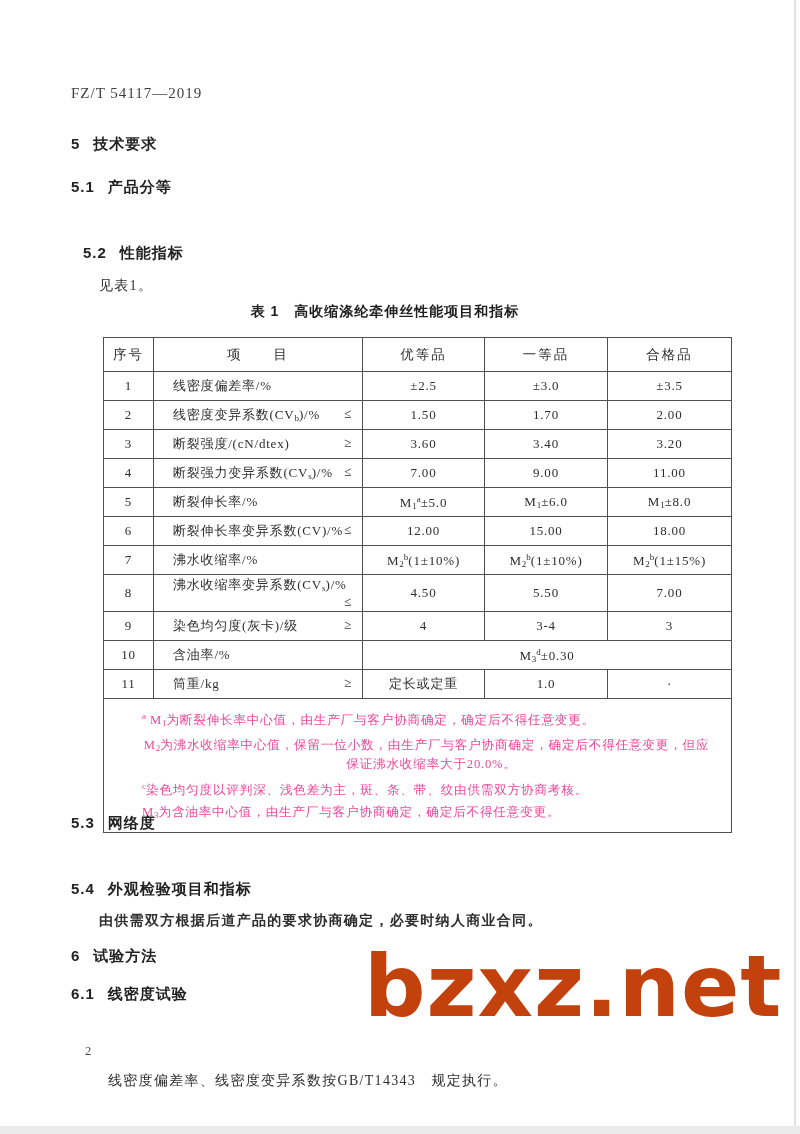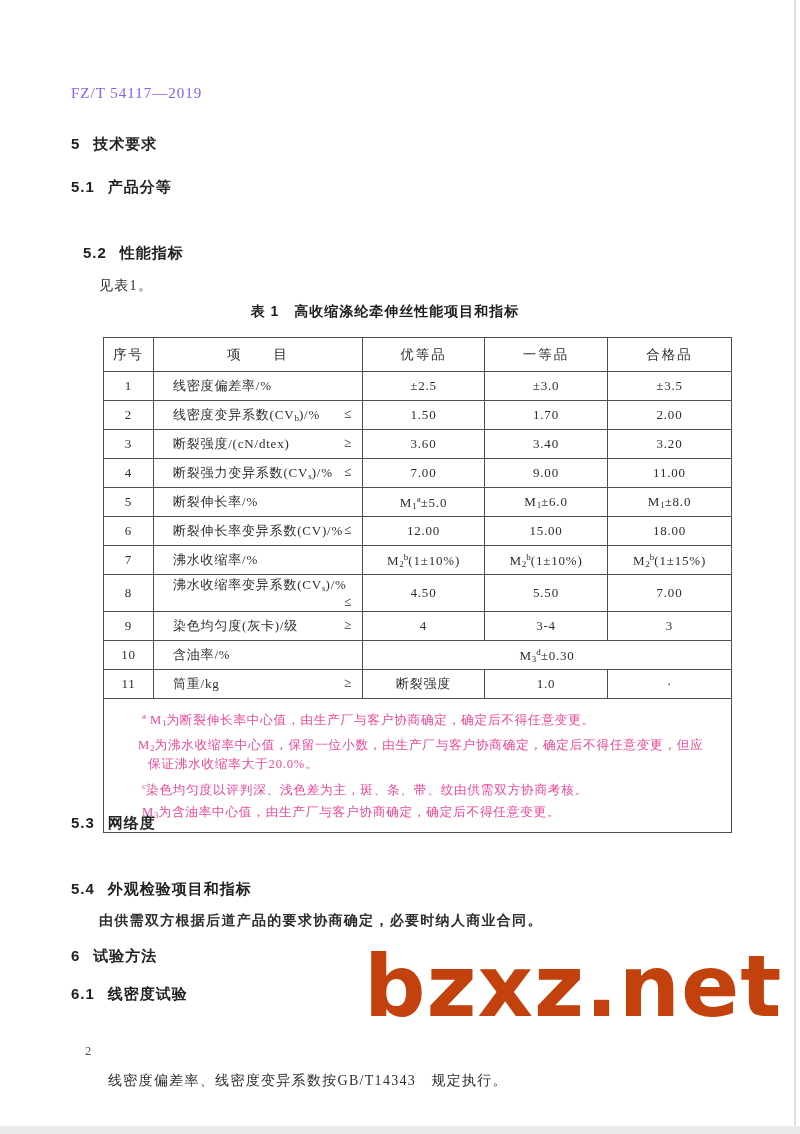--- a/index.html
+++ b/index.html
@@ -25,21 +25,21 @@
     font-weight:700;font-size:15px;letter-spacing:1px;color:#222;
   }
   .sec-head .sec-title{margin-left:13px;}
   
   .para{
     position:absolute;left:99px;
     font-size:14px;letter-spacing:1.3px;color:#2e2e2e;
   }
   #doc-number{
     position:absolute;left:71px;top:85px;
-    font-size:15px;letter-spacing:1px;color:#8b5cf6;
+    font-size:15px;letter-spacing:1px;color:#404040;
   }
   #table-caption{
     position:absolute;left:71px;top:303px;width:628px;text-align:center;
     font-family:"Liberation Sans","DejaVu Sans",sans-serif;
     font-weight:700;font-size:14px;letter-spacing:1px;color:#1f1f1f;
   }
   #table-wrap{position:absolute;left:71px;top:337px;width:628px;padding-left:32px;}
   table{
     border-collapse:collapse;width:628px;table-layout:fixed;
     font-size:13px;color:#2e2e2e;
@@ -52,21 +52,21 @@
   td.c-item .it{float:left;padding-left:18px;}
   td.c-item .sym{float:right;padding-right:9px;font-size:13px;}
   td.c-val{text-align:center;}
   sub{font-size:9px;vertical-align:-2px;letter-spacing:0;}
   sup{font-size:9px;vertical-align:5px;letter-spacing:0;}
   td.c-foot{padding:9px 16px 9px 0;height:auto;}
   .fn{
     padding-left:38px;font-size:12.6px;line-height:16px;
     letter-spacing:0.8px;margin-bottom:6px;color:#ec4899;
   }
-  .fn.hang{padding-left:44px;text-indent:-10px;}
+  .fn.hang{padding-left:44px;text-indent:-10px;text-align:center;}
   .fn:last-child{margin-bottom:0;}
   #page-number{position:absolute;left:85px;top:1044px;font-size:12.5px;color:#4a4a4a;}
 </style>
 </head>
 <body>
 
 <div id="watermark">bzxz.net</div>
 
 <div id="content">
 
@@ -199,21 +199,21 @@
               <span class="it">含油率/%</span>
             </td>
             <td class="c-val" colspan="3">M<sub>3</sub><sup>d</sup>±0.30</td>
           </tr>
           <tr>
             <td class="c-no">11</td>
             <td class="c-item">
               <span class="it">筒重/kg</span>
               <span class="sym">≥</span>
             </td>
-            <td class="c-val">断裂强度</td>
+            <td class="c-val">定长或定重</td>
             <td class="c-val">1.0</td>
             <td class="c-val">·</td>
           </tr>
           <tr>
             <td colspan="5" class="c-foot">
               <div class="fn"><sup>a</sup> M<sub>1</sub>为断裂伸长率中心值，由生产厂与客户协商确定，确定后不得任意变更。</div>
               <div class="fn hang">M<sub>2</sub>为沸水收缩率中心值，保留一位小数，由生产厂与客户协商确定，确定后不得任意变更，但应保证沸水收缩率大于20.0%。</div>
               <div class="fn"><sup>c</sup>染色均匀度以评判深、浅色差为主，斑、条、带、纹由供需双方协商考核。</div>
               <div class="fn">M<sub>3</sub>为含油率中心值，由生产厂与客户协商确定，确定后不得任意变更。</div>
             </td>

